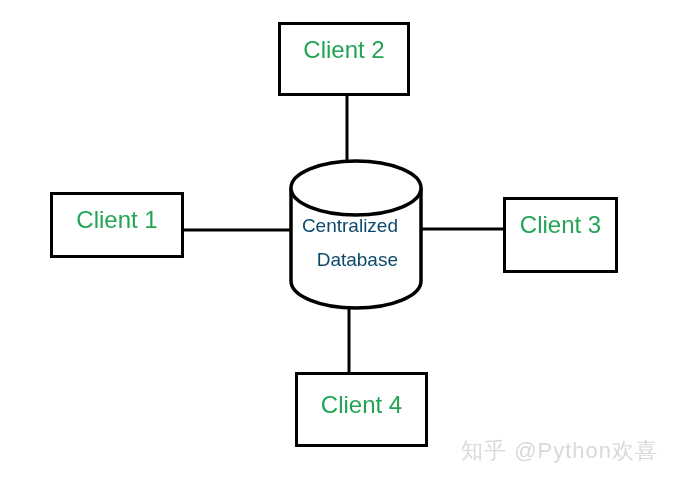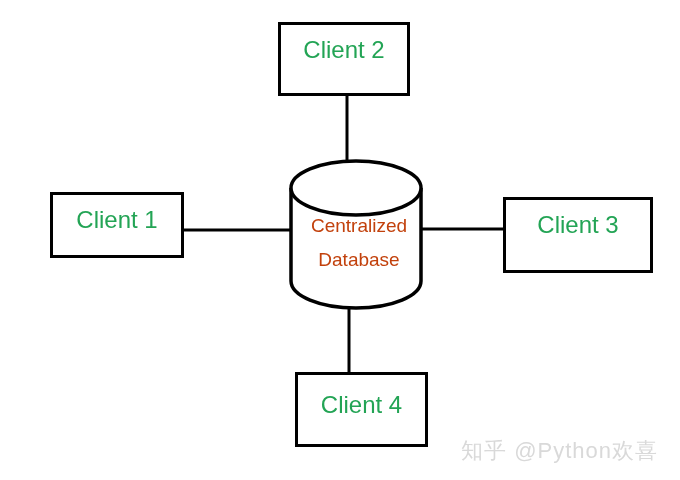--- a/index.html
+++ b/index.html
@@ -33,33 +33,33 @@
   }
   .client-box .label {
     color: #23a455;
     font-size: 24px;
     line-height: 1.15;
     white-space: nowrap;
   }
 
   #client1-box { left: 50px;  top: 192px; width: 134px; height: 66px; }
   #client2-box { left: 278px; top: 22px;  width: 132px; height: 74px; }
-  #client3-box { left: 503px; top: 197px; width: 150px; height: 76px; }
+  #client3-box { left: 503px; top: 197px; width: 115px; height: 76px; }
   #client4-box { left: 295px; top: 372px; width: 133px; height: 75px; padding-top: 16px; text-align: center; }
 
   .db-label {
     position: absolute;
     z-index: 2;
-    left: 303px;
+    left: 286px;
     top: 209px;
     width: 112px;
-    color: #c2410c;
+    color: #0c4a6e;
     font-size: 19px;
     line-height: 34px;
-    text-align: center;
+    text-align: right;
   }
 
   .watermark {
     position: absolute;
     z-index: 3;
     right: 22px;
     top: 436px;
     color: #d9d9d9;
     font-size: 22px;
     letter-spacing: 1px;

